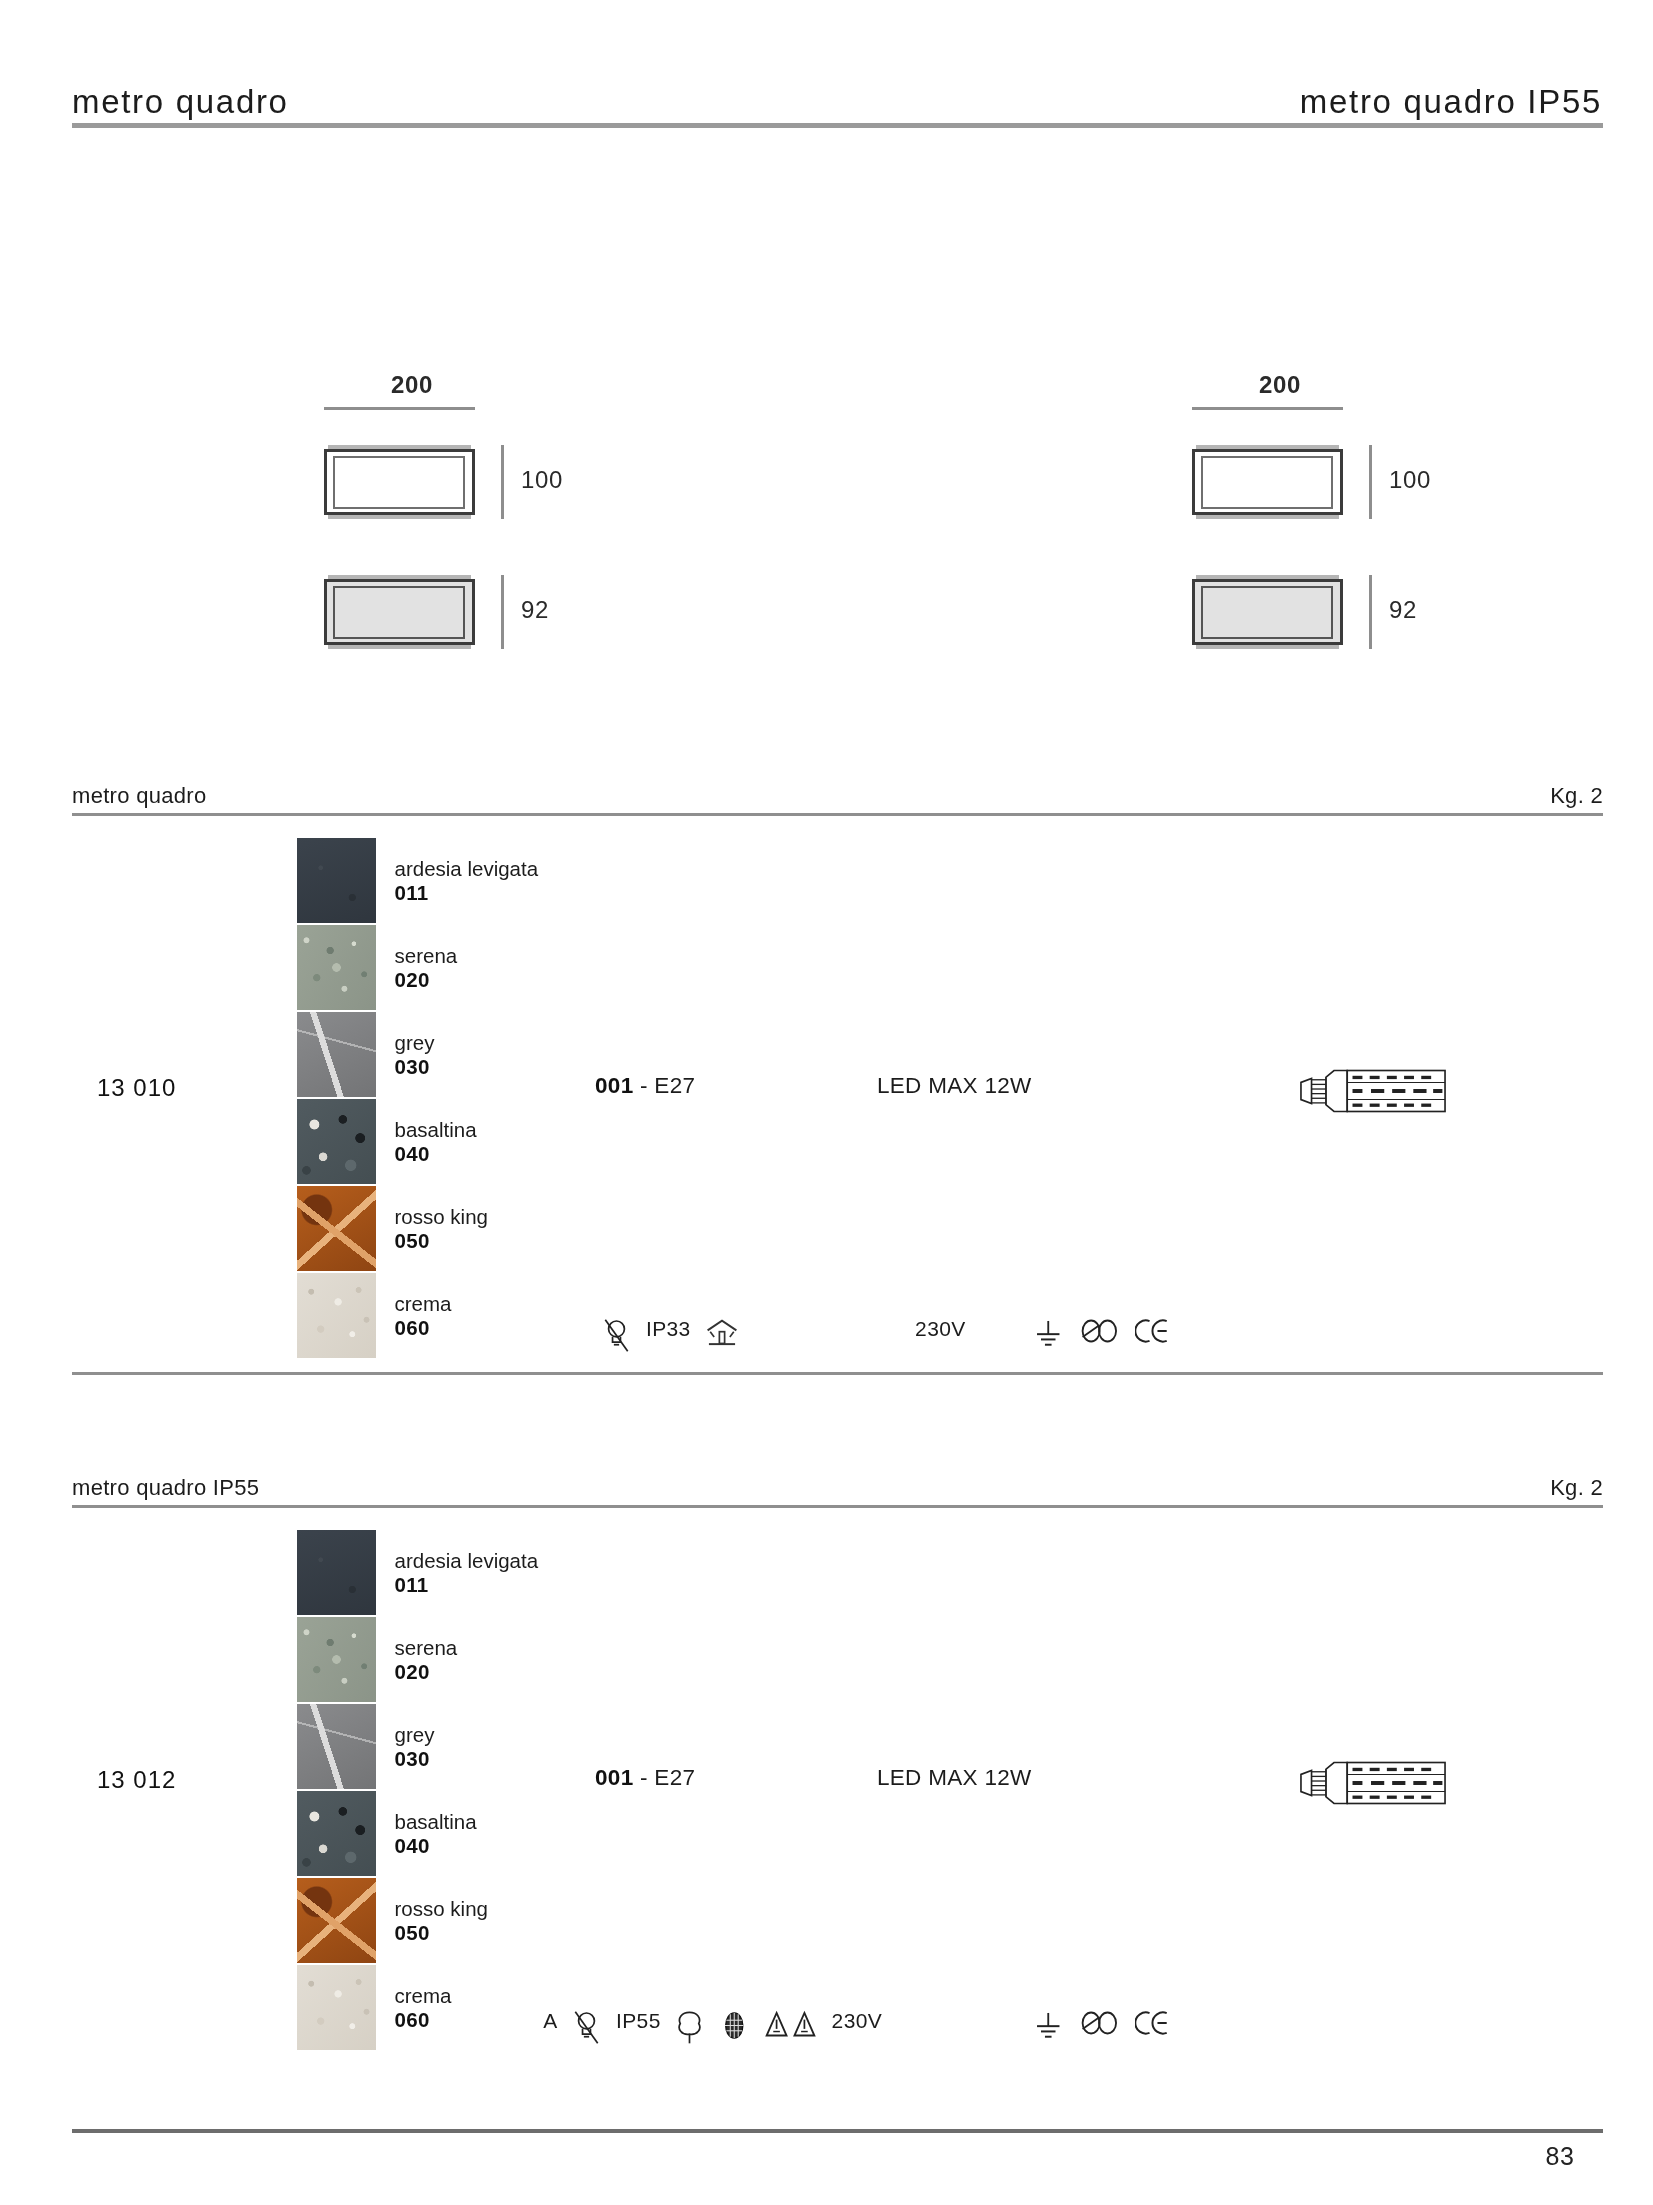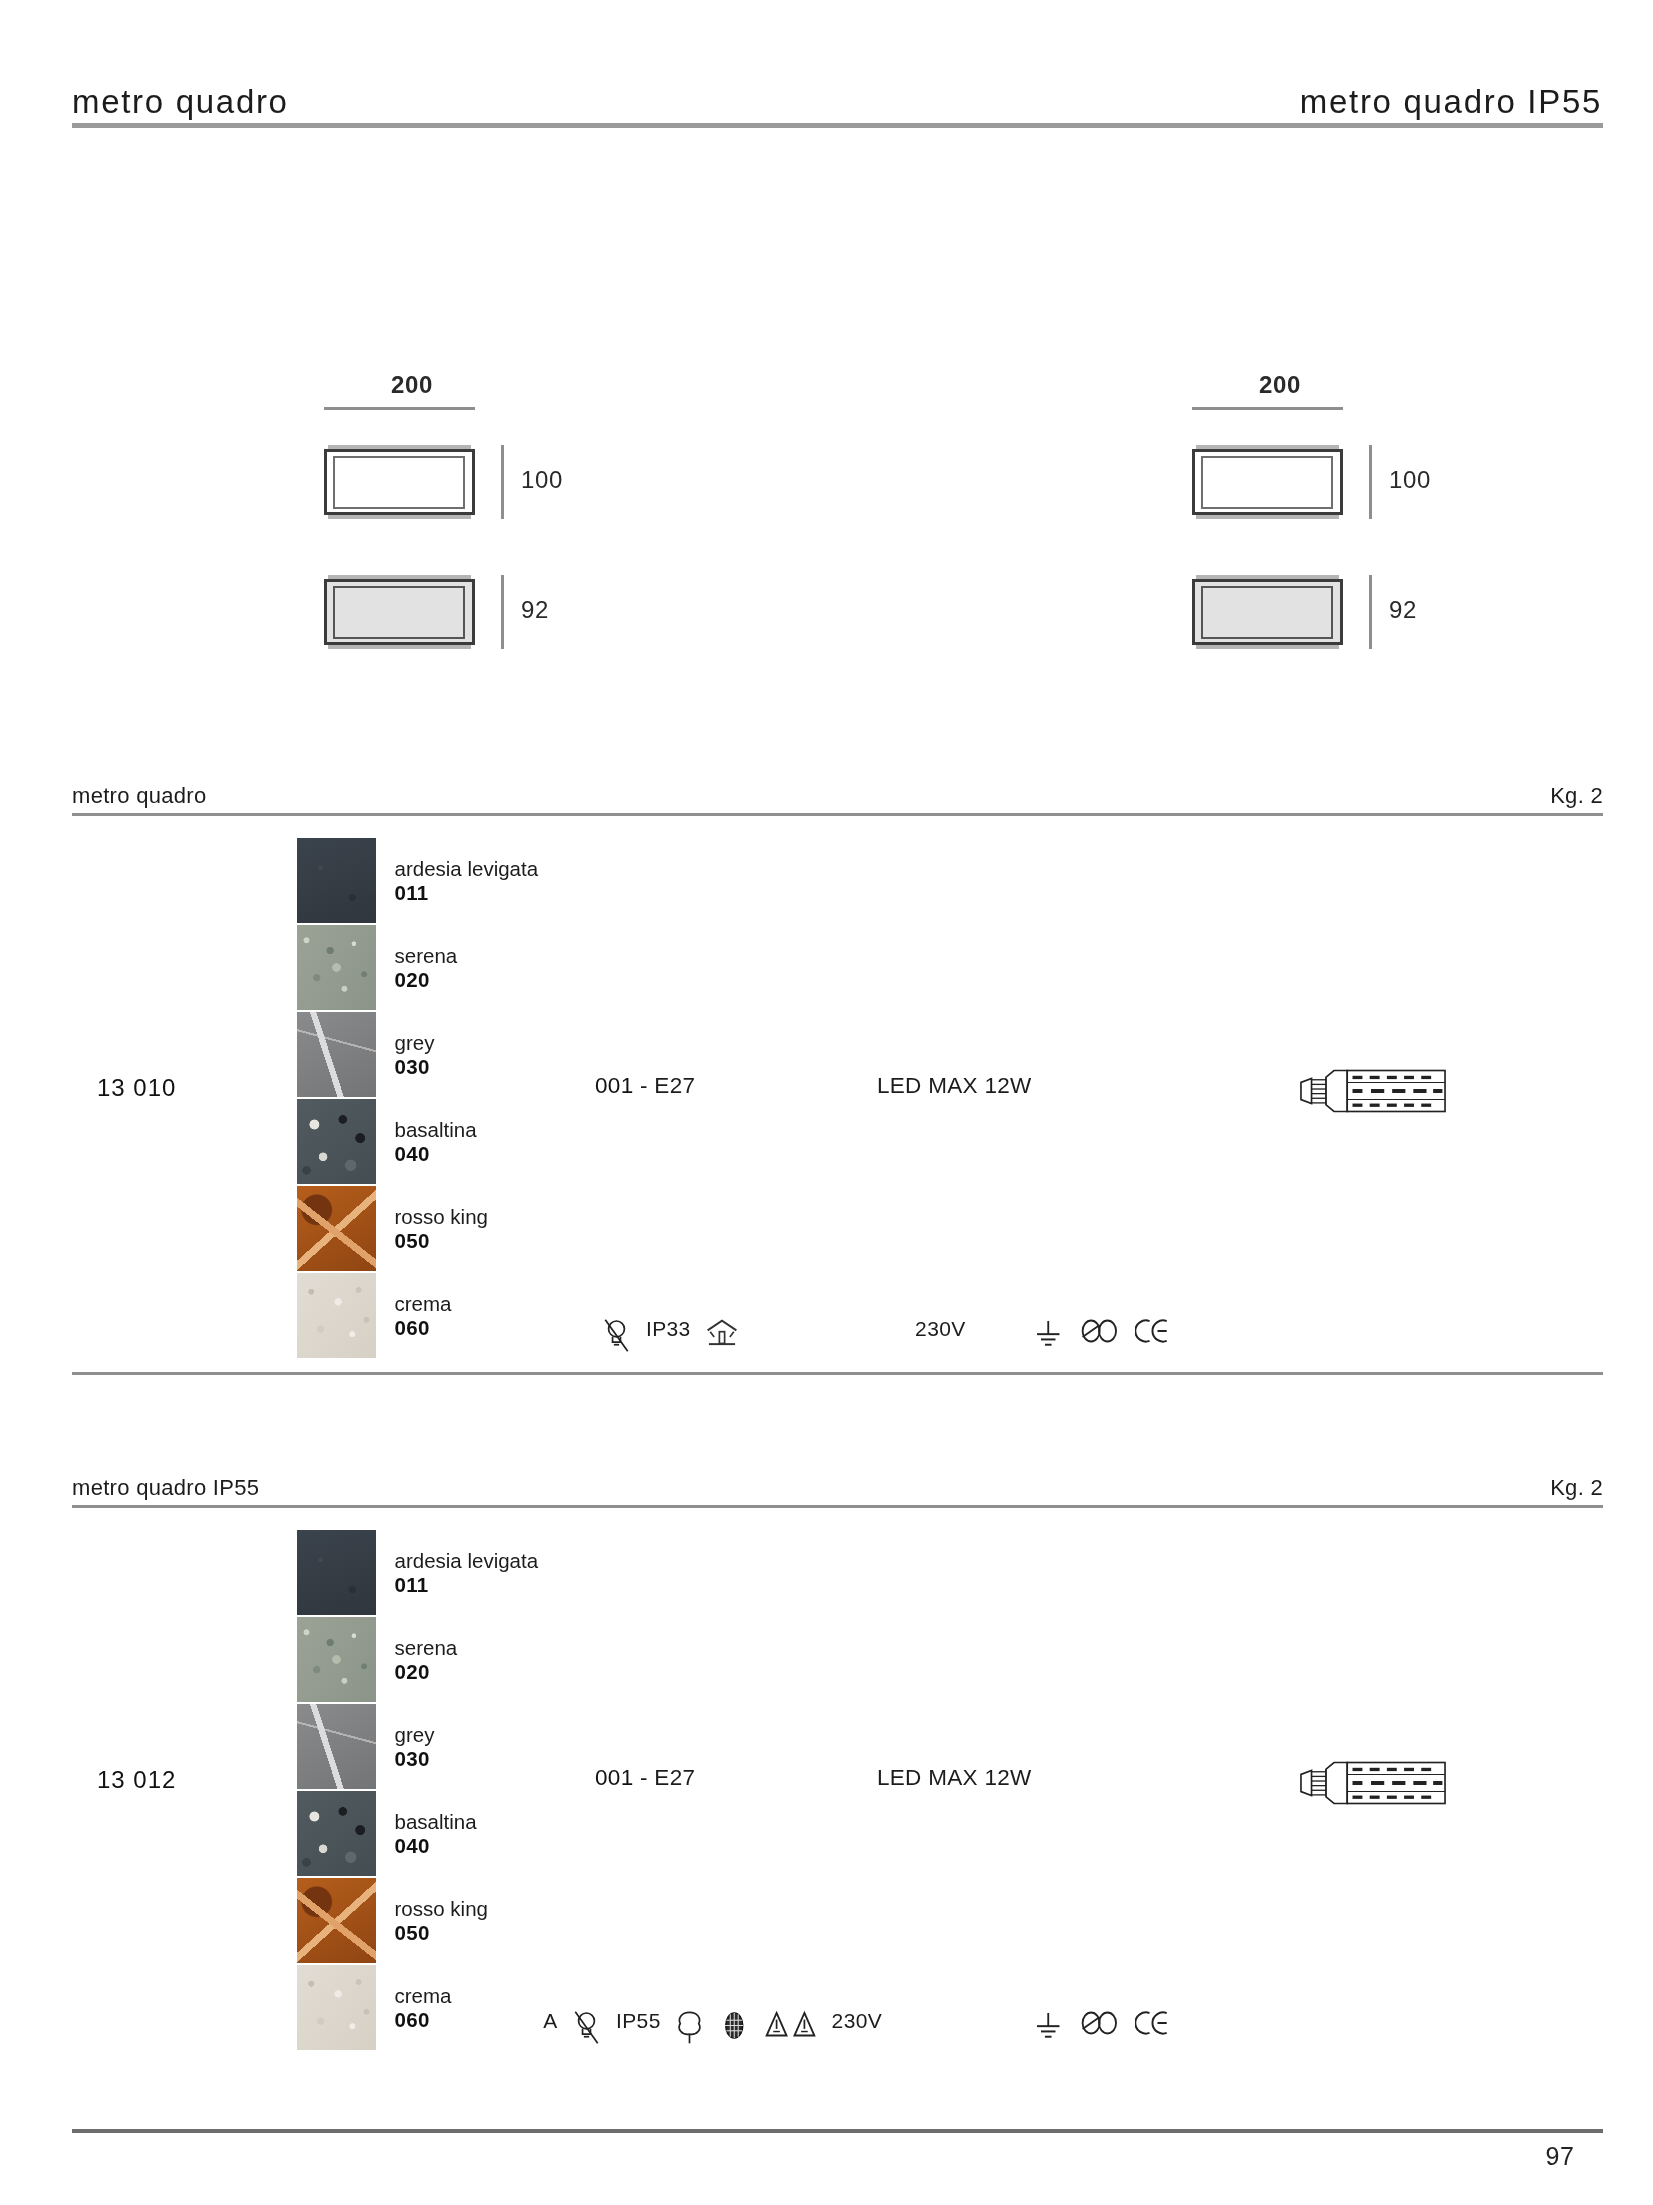--- a/index.html
+++ b/index.html
@@ -165,21 +165,21 @@
       radial-gradient(circle at 70% 72%, #f1eee8 0 2.6px, transparent 3.3px),
       radial-gradient(circle at 88% 55%, #c9c2b6 0 2.6px, transparent 3.3px),
       linear-gradient(130deg, #e2ddd4 0%, #d6d0c5 100%);
   }
 
   
   .holder-cell {
     position: absolute; left: 523px; top: 257px;
     font-size: 22.5px; color: #1c1c1c; letter-spacing: 0.3px; white-space: nowrap;
   }
-  .holder-cell b { font-weight: normal; color: #111; }
+  .holder-cell b { font-weight: bold; color: #111; }
   .watt-cell {
     position: absolute; left: 805px; top: 257px;
     font-size: 22.5px; color: #1c1c1c; letter-spacing: 0.3px; white-space: nowrap;
   }
   .bulb-cell { position: absolute; left: 1225px; top: 245px; }
 
   
   .symstrip {
     position: absolute; left: 0; bottom: 12px; width: 1531px;
     display: flex; align-items: flex-start;
@@ -619,16 +619,16 @@
             <line x1="34" y1="21" x2="48" y2="21" stroke="#222" stroke-width="3"></line>
           </svg>
         </span>
 
         <div style="width:424px"></div>
       </div>
     </div>
   </div>
 
   <div class="foot-rule"></div>
-  <div class="page-no">97</div>
+  <div class="page-no">83</div>
 
 </div>
 
 
 </body></html>

